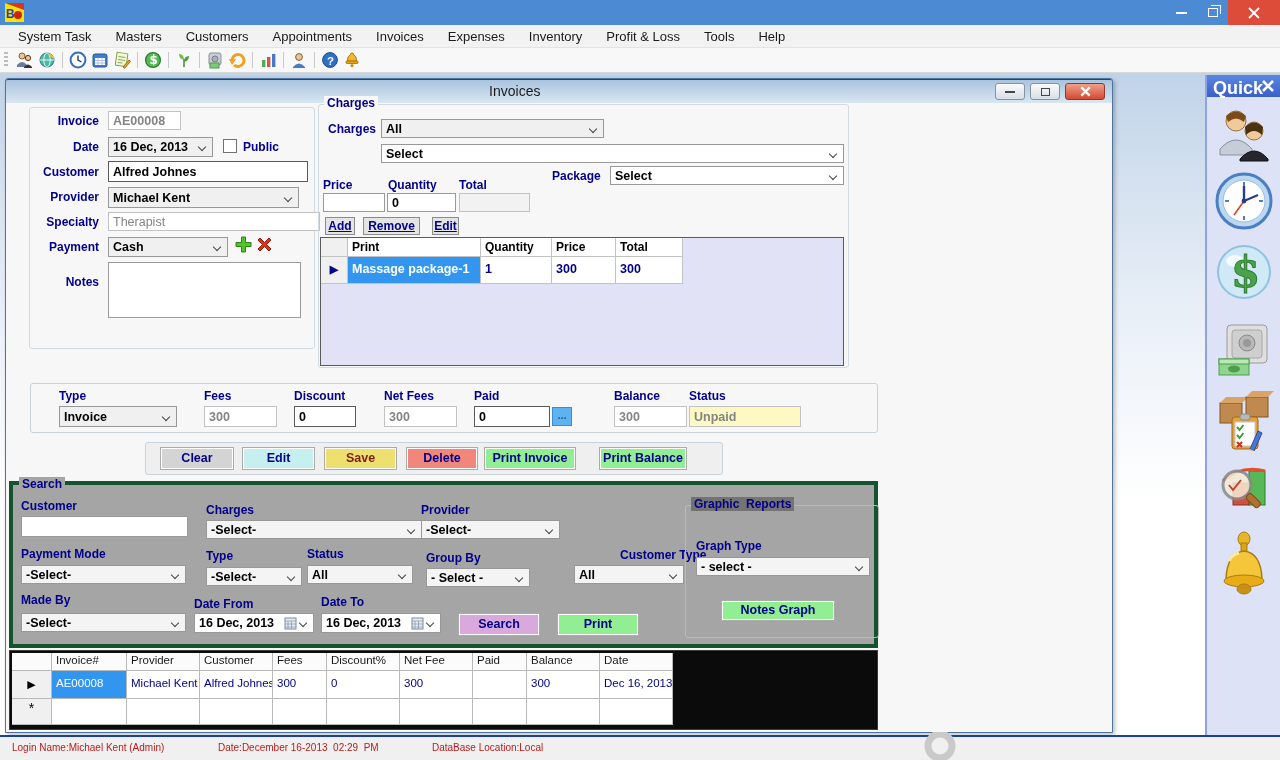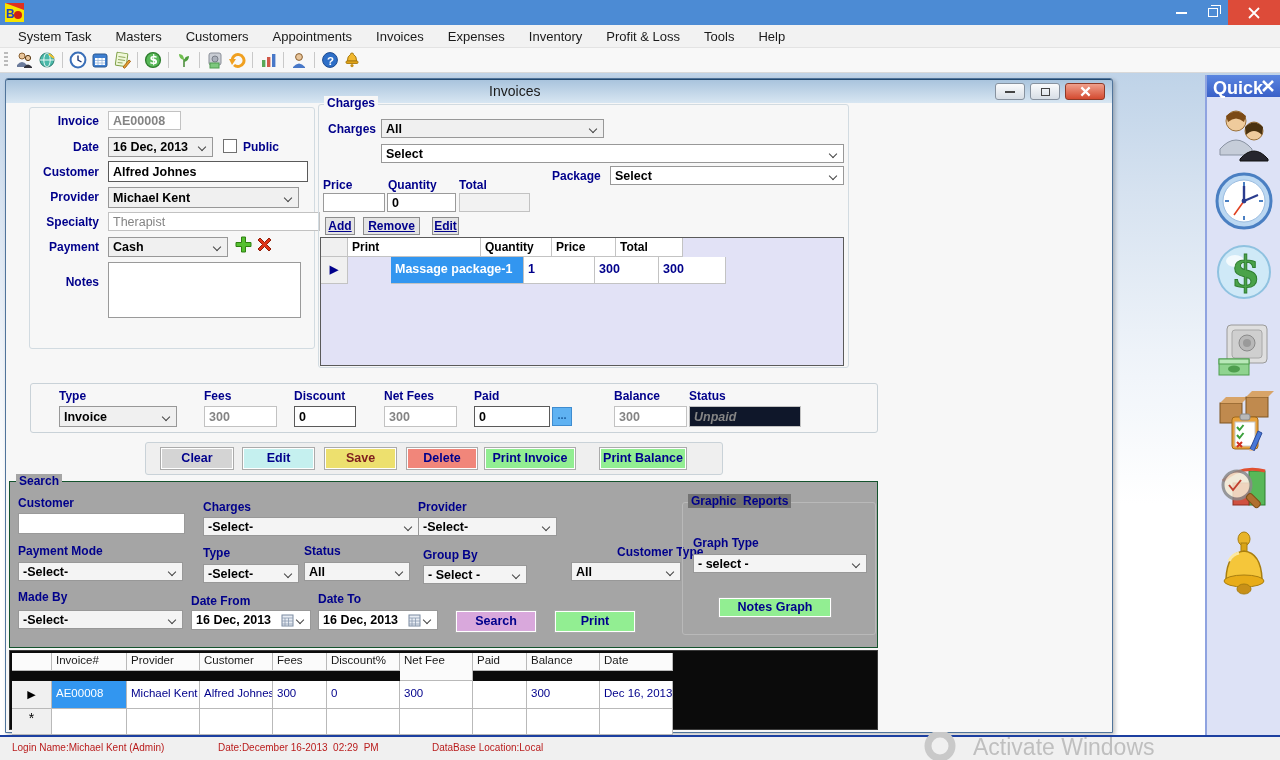--- a/index.html
+++ b/index.html
@@ -53,24 +53,24 @@
   .mini-btn { position:absolute; height:18px; background:#E4E4E4; border:1px solid #8C8C8C; color:#00008B; font-weight:bold; font-size:12px; text-decoration:underline; text-align:center; line-height:16px; }
   .actbtn { position:absolute; height:21px; border:1px solid #FFF; outline:1px solid #ABABAB; color:#00008B; font-weight:bold; font-size:12.5px; text-align:center; line-height:19px; }
 
   
   .cgrid { position:absolute; background:#E2E2F6; border:1px solid #5A5A5A; }
   .cg-row { display:flex; }
   .cg-cell { border-right:1px solid #C3C3C3; border-bottom:1px solid #C3C3C3; font-size:12px; padding:2px 4px; background:#FFF; overflow:hidden; white-space:nowrap; }
   .cg-head .cg-cell { font-weight:bold; color:#000; }
   .cg-rowhdr { background:#F0F0F0; text-align:center; color:#000; }
   .cg-data .cg-cell { font-weight:bold; color:#00008B; font-size:12.5px; }
-  .cg-sel { background:#3296F0 !important; color:#FFF !important;margin-left:43px; }
-
-  
-  .search-panel { position:absolute; background:#A5A5A5; border:1px solid #14532d; }
+  .cg-sel { background:#3296F0 !important; color:#FFF !important; }
+
+  
+  .search-panel { position:absolute; background:#A5A5A5; border:4px solid #14532d; }
   .search-panel .legend { background:#A5A5A5; }
   .search-panel .group { border-color:#B9B9B9; }
   .datebox { position:absolute; background:#FFF; border:1px solid #989898; display:flex; align-items:center; font-weight:bold; font-size:12.5px; padding-left:4px; }
   .btn-search { background:#D9A8DC; }
   .btn-print  { background:#92EE92; }
 
   
   .gridpanel { position:absolute; background:#0B0B0B; border:1px solid #3A3A3A; }
   .rg { position:absolute; left:2px; top:2px; }
   .rg-row { display:flex; }
@@ -352,21 +352,21 @@
         <div class="lbl" style="left:263px;top:5px;">Discount</div>
         <input class="inp" style="left: 263px; top: 22px; width: 62px; height: 21px; border-color: rgb(90, 90, 90);" value="0">
         <div class="lbl" style="left:353px;top:5px;">Net Fees</div>
         <input class="inp dis" style="left: 353px; top: 22px; width: 73px; height: 21px;" readonly="" value="300">
         <div class="lbl" style="left:443px;top:5px;">Paid</div>
         <input class="inp" style="left: 443px; top: 22px; width: 76px; height: 21px; border-color: rgb(90, 90, 90);" value="0">
         <div style="position:absolute;left:521px;top:23px;width:20px;height:19px;background:#5FB2F2;border:1px solid #3E8CD0;color:#1A5C9E;font-weight:bold;font-size:11px;text-align:center;line-height:14px;">...</div>
         <div class="lbl" style="left:583px;top:5px;">Balance</div>
         <input class="inp dis" style="left: 583px; top: 22px; width: 73px; height: 21px;" readonly="" value="300">
         <div class="lbl" style="left:658px;top:5px;">Status</div>
-        <input class="inp dis" style="left: 658px; top: 22px; width: 112px; height: 21px; background: #0f172a; font-style: italic;" readonly="" value="Unpaid">
+        <input class="inp dis" style="left: 658px; top: 22px; width: 112px; height: 21px; background: #fef9c3;" readonly="" value="Unpaid">
       </div>
 
       <div class="group" style="left:136px;top:339px;width:578px;height:33px;background:#EFEFEF;border-color:#C9D2D8;">
         <div class="actbtn" style="left:15px;top:5px;width:72px;background:#D4D4D4;">Clear</div>
         <div class="actbtn" style="left:97px;top:5px;width:71px;background:#C5F0EF;">Edit</div>
         <div class="actbtn" style="left:179px;top:5px;width:71px;background:#EDE06E;color:#7f1d1d;">Save</div>
         <div class="actbtn" style="left:261px;top:5px;width:70px;background:#F1867A;">Delete</div>
         <div class="actbtn" style="left:339px;top:5px;width:90px;background:#92EE92;">Print Invoice</div>
         <div class="actbtn" style="left:454px;top:5px;width:86px;background:#92EE92;">Print Balance</div>
       </div>
@@ -460,21 +460,21 @@
 
       <div class="gridpanel" style="left:0px;top:547px;width:869px;height:80px;">
         <div class="rg">
           <div class="rg-row rg-head">
             <div class="rg-cell rg-rowhdr" style="width:40px;height:18px;"></div>
             <div class="rg-cell" style="width:75px;height:18px;">Invoice#</div>
             <div class="rg-cell" style="width:73px;height:18px;">Provider</div>
             <div class="rg-cell" style="width:73px;height:18px;">Customer</div>
             <div class="rg-cell" style="width:54px;height:18px;">Fees</div>
             <div class="rg-cell" style="width:73px;height:18px;">Discount%</div>
-            <div class="rg-cell" style="width:73px;height:28px;">Net Fee</div>
+            <div class="rg-cell" style="width:73px;height:18px;">Net Fee</div>
             <div class="rg-cell" style="width:54px;height:18px;">Paid</div>
             <div class="rg-cell" style="width:73px;height:18px;">Balance</div>
             <div class="rg-cell" style="width:73px;height:18px;">Date</div>
           </div>
           <div class="rg-row">
             <div class="rg-cell rg-rowhdr" style="width:40px;height:28px;font-size:11px;padding-top:7px;">▶</div>
             <div class="rg-cell rg-sel" style="width:75px;height:28px;padding-top:6px;">AE00008</div>
             <div class="rg-cell" style="width:73px;height:28px;padding-top:6px;">Michael Kent</div>
             <div class="rg-cell" style="width:73px;height:28px;padding-top:6px;">Alfred Johnes</div>
             <div class="rg-cell" style="width:54px;height:28px;padding-top:6px;">300</div>
@@ -577,21 +577,20 @@
       <ellipse cx="27" cy="50" rx="20" ry="6" fill="#E8AC18" stroke="#A87E10"></ellipse>
       <ellipse cx="27" cy="58" rx="7" ry="5" fill="#C89018" stroke="#A87E10"></ellipse>
     </svg>
   </div>
 
   <div class="watermark">
     <svg width="46" height="64" viewBox="0 0 46 64" style="position:absolute;left:8px;top:6px;">
       <circle cx="17" cy="14" r="12" fill="none" stroke="#C9C9C9" stroke-width="7"></circle>
       <path d="M17 26 v30 l7 6 M17 40 l10 8" stroke="#C9C9C9" stroke-width="7" fill="none"></path>
     </svg>
-    <div class="wm1">Activate Windows</div>
 
   </div>
 </div>
 
 <div class="statusbar">
   <div class="sb-item" style="left:12px;">Login Name:Michael Kent (Admin)</div>
   <div class="sb-item" style="left:218px;">Date:December 16-2013  02:29  PM</div>
   <div class="sb-item" style="left:432px;">DataBase Location:Local</div>
 </div>
 

